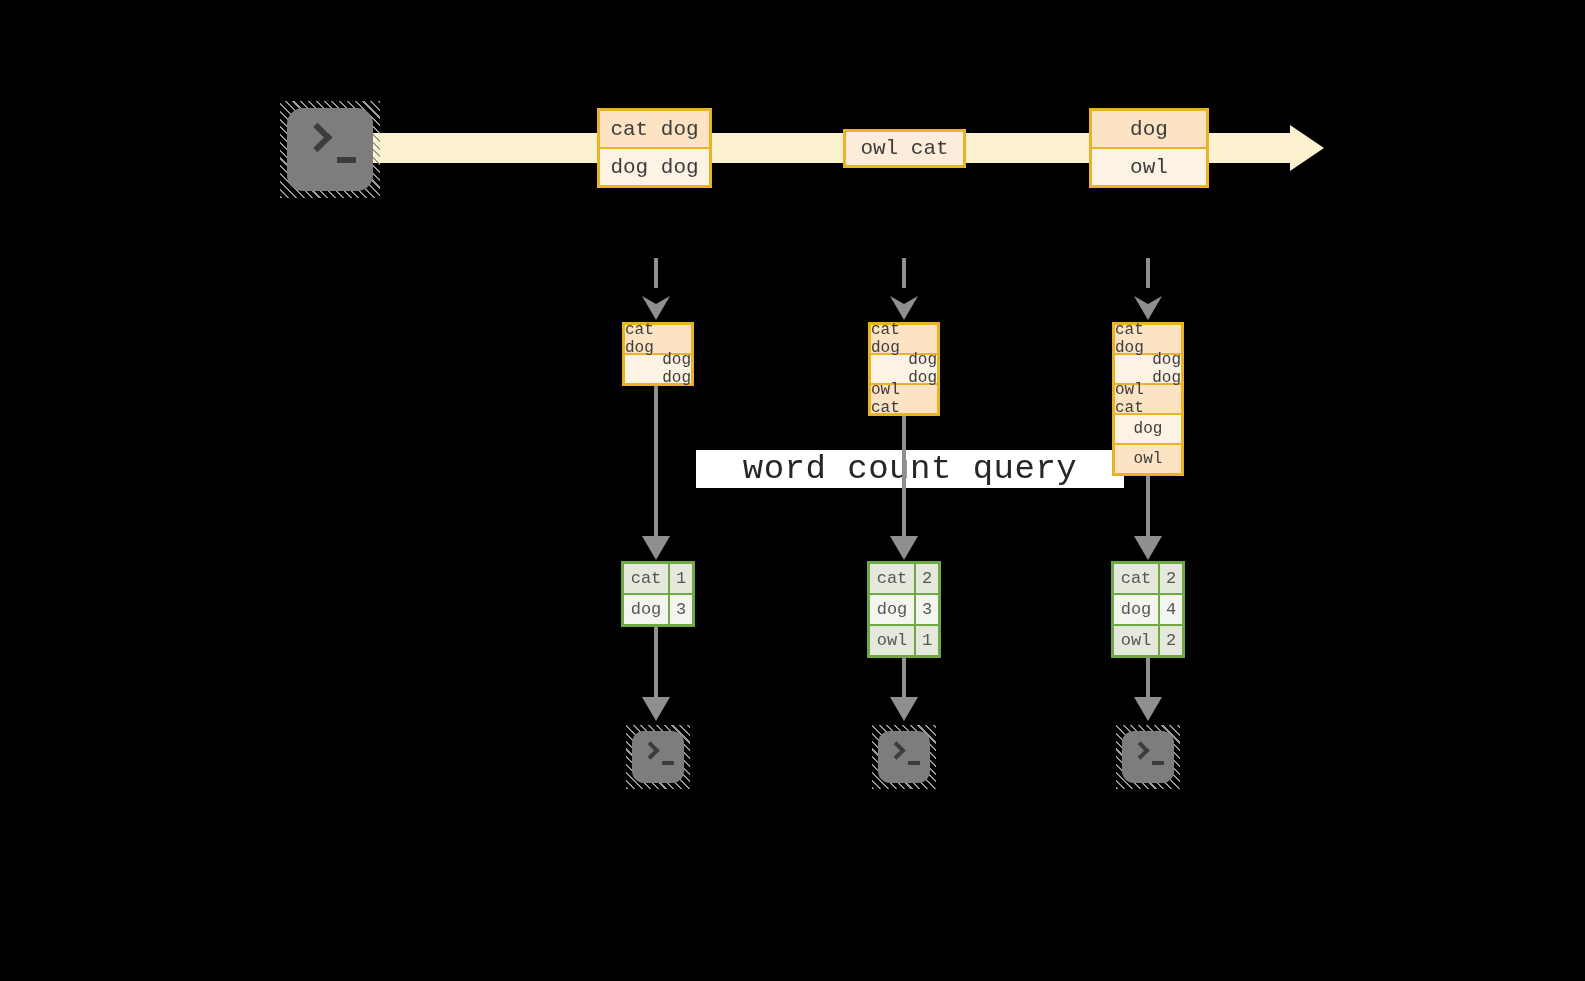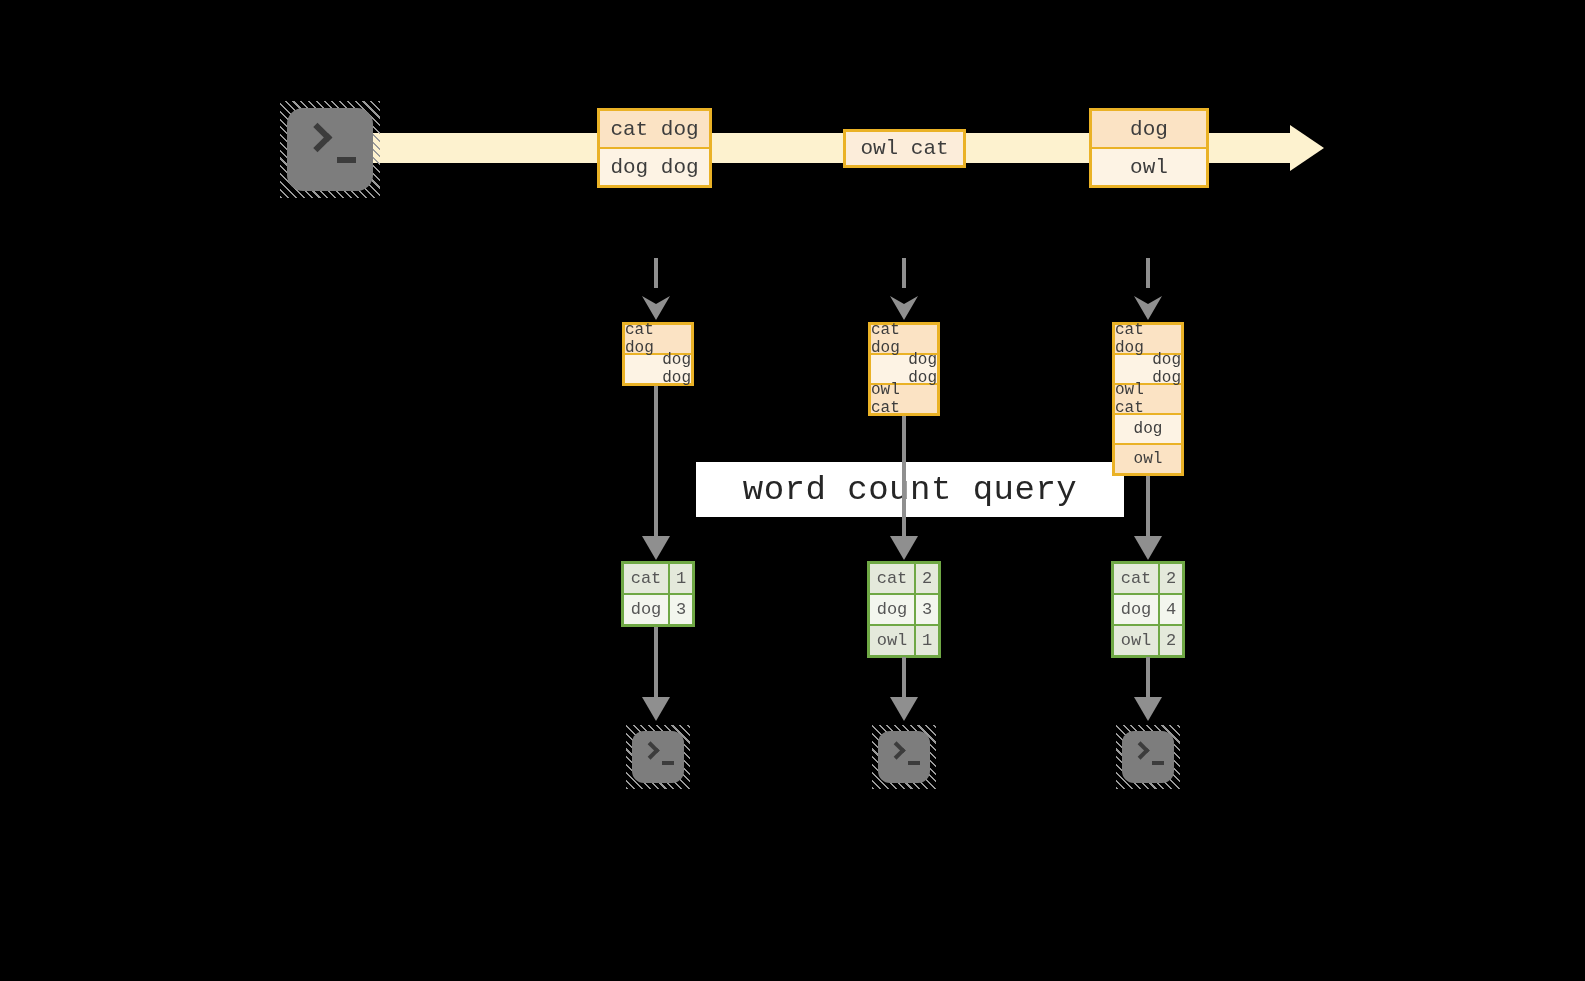--- a/index.html
+++ b/index.html
@@ -82,21 +82,21 @@
   .grow-a .word,.grow-a .count{background:var(--result-fill-dark);}
   .grow-b .word,.grow-b .count{background:var(--result-fill-light);}
 
   
   .arrow{position:absolute;width:34px;overflow:visible;z-index:3;}
   .arrow line{stroke:var(--arrow);stroke-width:4;}
   .arrow path{fill:var(--arrow);}
 
   
   .query-label{
-    position:absolute;left:696px;top:462px;width:428px;height:55px;z-index:1;
+    position:absolute;left:696px;top:450px;width:428px;height:38px;z-index:1;
     background:var(--label-bg);color:var(--label-text);
     display:flex;align-items:center;justify-content:center;
     font-size:34px;letter-spacing:0.5px;font-weight:400;
   }
 </style>
 </head>
 <body>
 
 <div class="canvas">
 

